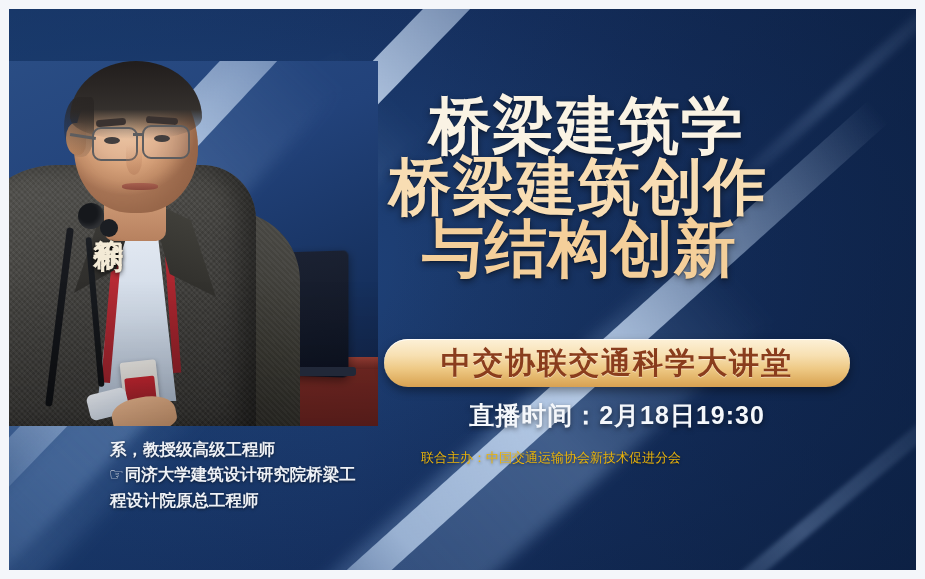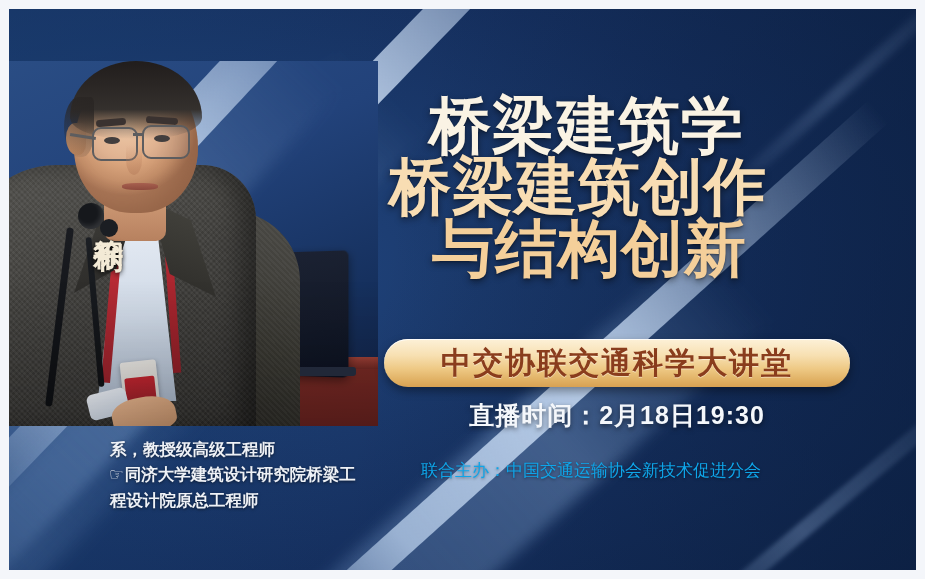--- a/index.html
+++ b/index.html
@@ -193,21 +193,21 @@
   .title-wrap{position:absolute;left:380px;top:86px;width:470px;}
   .title-line{
     font-weight:700;
     font-size:62px;line-height:0.99;
     letter-spacing:1px;
     white-space:nowrap;
     text-shadow:0 3px 7px rgba(0,0,0,.45), 0 1px 2px rgba(0,0,0,.35);
   }
   .t1{color:#faf3e4;margin-left:40px;}
   .t2{color:#f8ddb3;margin-left:0px;}
-  .t3{color:#f4cf9a;margin-left:43px;}
+  .t3{color:#f4cf9a;margin-left:33px;}
 
   
   .gold-badge{
     position:absolute;left:375px;top:330px;width:466px;height:48px;
     border-radius:28px;
     background:linear-gradient(180deg,#fdf1d8 0%,#f7e0b2 34%,#eec985 62%,#e0b063 86%,#d8a152 100%);
     box-shadow:0 4px 10px rgba(0,0,0,.38), inset 0 1px 0 rgba(255,255,255,.85);
     display:flex;align-items:center;justify-content:center;
   }
   .gold-badge-text{
@@ -219,22 +219,22 @@
   
   .live-time{
     position:absolute;left:375px;top:390px;width:466px;
     text-align:center;
     font-size:25px;font-weight:700;color:#f4f7fb;letter-spacing:1px;
     text-shadow:0 2px 5px rgba(0,0,0,.5);
   }
 
   
   .organizers{
-    position:absolute;left:412px;top:448px;width:440px;
-    font-size:17px;line-height:1.68;color:#0ea5e9;font-weight:400;
+    position:absolute;left:412px;top:438px;width:440px;
+    font-size:13px;line-height:1.68;color:#eab308;font-weight:400;
     text-shadow:0 1px 3px rgba(0,0,0,.45);
   }
   .org-line{display:block;white-space:nowrap;}
   .org-indent{padding-left:76px;}
 </style>
 </head>
 <body>
 
 <div class="poster">
   <div class="frame">

